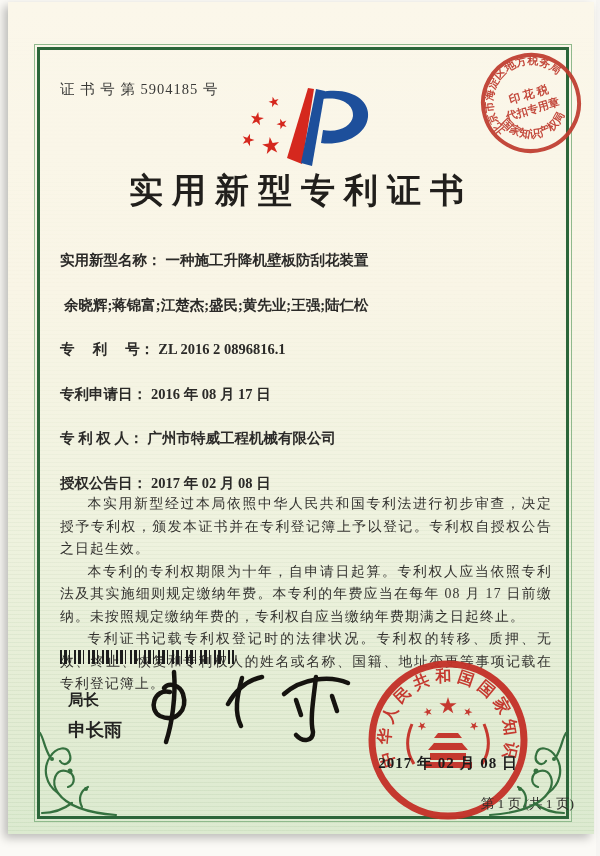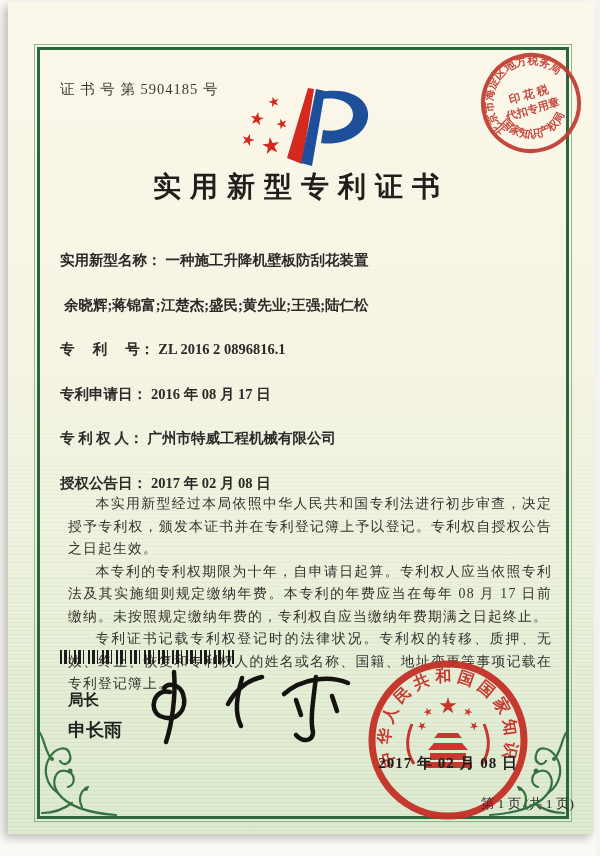--- a/index.html
+++ b/index.html
@@ -9,27 +9,27 @@
   .paper{position:absolute;left:8px;top:2px;right:2px;bottom:22px;
          background:linear-gradient(180deg,#fbf7ea 0%,#f9f5e6 35%,#eef2de 65%,#e2ecd3 88%,#dcead0 100%);
          box-shadow:-4px 4px 9px rgba(0,0,0,0.25);overflow:hidden;}
   .texture{position:absolute;inset:0;pointer-events:none;
          background:repeating-linear-gradient(180deg,rgba(110,155,100,0.10) 0px,rgba(110,155,100,0.10) 1px,transparent 1px,transparent 4px);
          -webkit-mask-image:linear-gradient(180deg,transparent 0%,rgba(0,0,0,.2) 45%,rgba(0,0,0,.75) 75%,#000 100%);
          mask-image:linear-gradient(180deg,transparent 0%,rgba(0,0,0,.2) 45%,rgba(0,0,0,.75) 75%,#000 100%);}
   .frame-outer{position:absolute;left:26px;top:42px;right:22px;bottom:12px;border:1px solid #8fb98c;}
   .frame-inner{position:absolute;inset:2px;border:3px solid #2c663a;}
   .cert-no{position:absolute;left:52px;top:78px;font-size:14.5px;color:#3a3a38;letter-spacing:1px;}
-  .title{position:absolute;left:0;right:0;top:166px;text-align:center;font-size:28px;font-weight:bold;
+  .title{position:absolute;left:0;right:0;top:166px;text-align:center;font-size:34px;font-weight:bold;
          color:#211f1c;letter-spacing:9px;}
   .fields{position:absolute;left:52px;top:246px;right:48px;}
   .field-row{display:flex;margin-bottom:20.5px;font-size:14.5px;line-height:24px;color:#2b2a28;font-weight:bold;}
   .field-label{white-space:pre;}
   .field-value{margin-left:4px;white-space:pre;text-align:right;}
-  .paragraphs{position:absolute;left:52px;top:491px;right:42px;margin-left:8px;}
+  .paragraphs{position:absolute;left:52px;top:491px;right:42px;}
   .paragraphs p{margin:0;font-size:13.8px;line-height:22.5px;color:#33322f;text-indent:2em;
                 text-align:justify;letter-spacing:1.2px;}
   .barcode{position:absolute;left:52px;top:648px;width:174px;height:14px;
            background:repeating-linear-gradient(90deg,#1c1c1c 0 2px,transparent 2px 4px,#1c1c1c 4px 7px,transparent 7px 9px,#1c1c1c 9px 10px,transparent 10px 14px);}
   .sig-title{position:absolute;left:60px;top:688px;font-size:15.5px;font-weight:bold;color:#242422;}
   .sig-name{position:absolute;left:60px;top:716px;font-size:18px;font-weight:bold;color:#242422;}
   .signature-svg{position:absolute;left:128px;top:664px;}
   .seal-svg{position:absolute;left:354px;top:652px;opacity:0.96;}
   .seal-date{position:absolute;left:342px;top:752px;width:196px;text-align:center;font-size:15px;
              font-weight:bold;color:#1b1b1b;letter-spacing:1px;}

